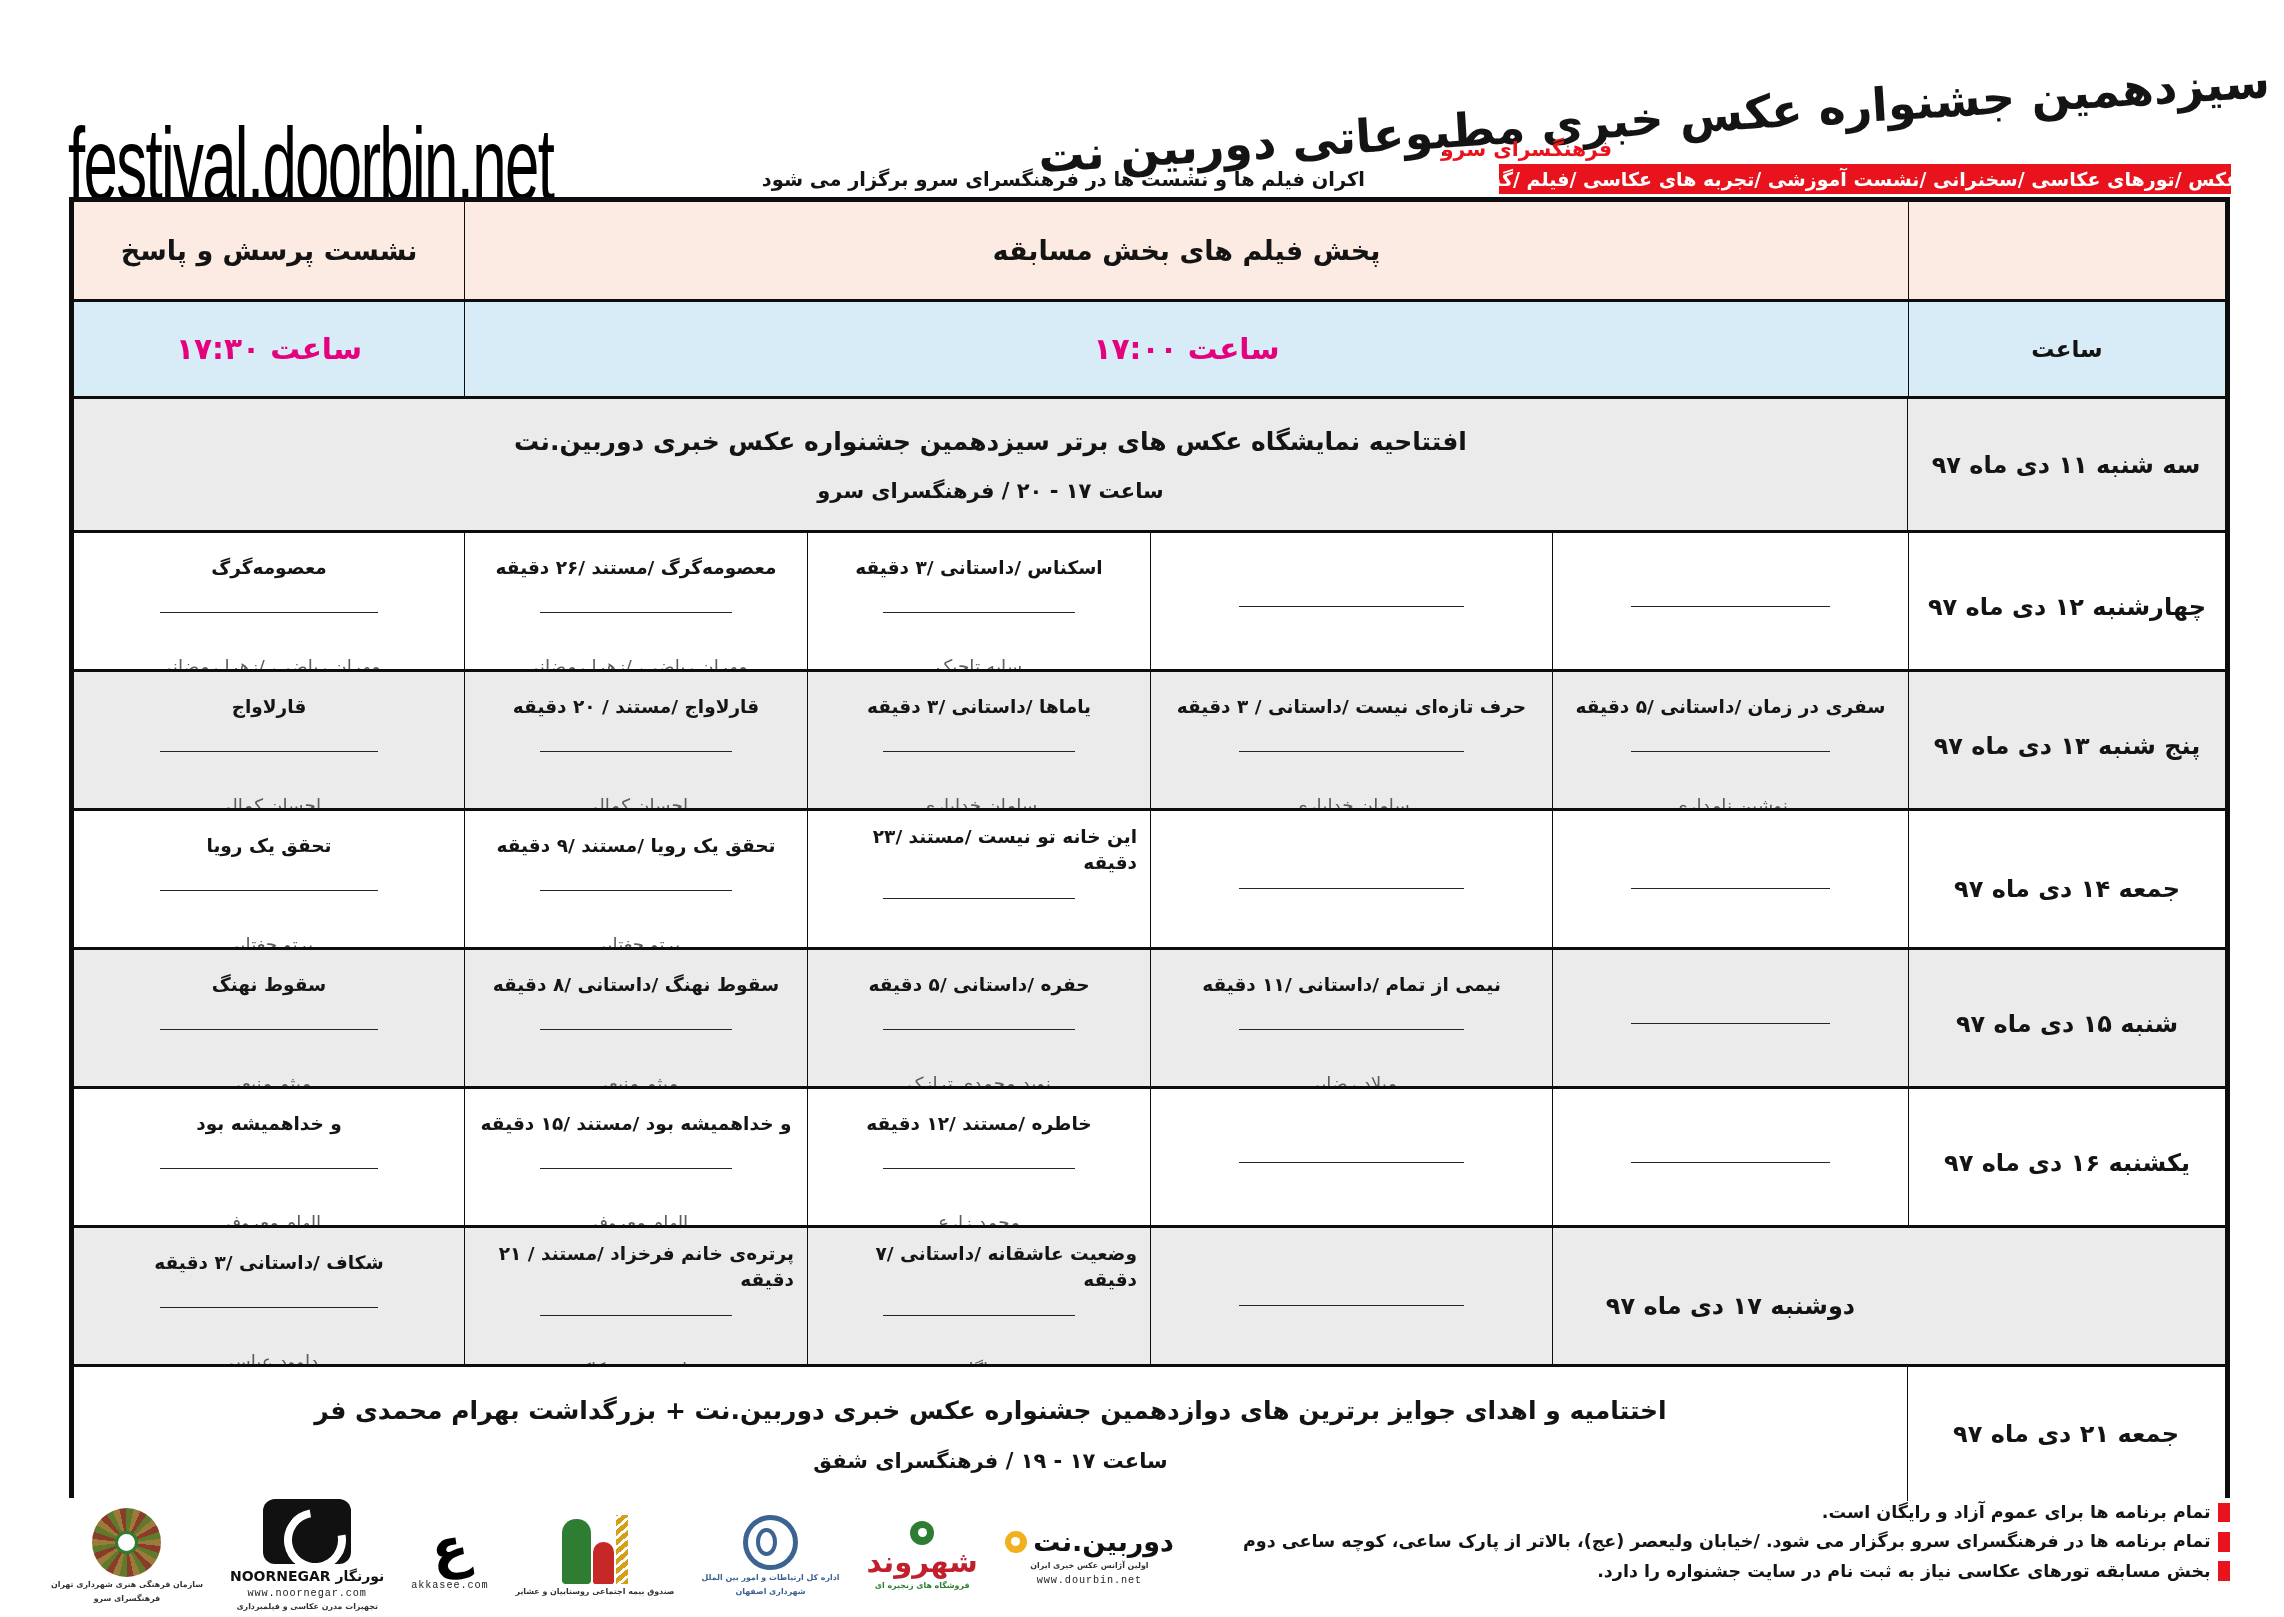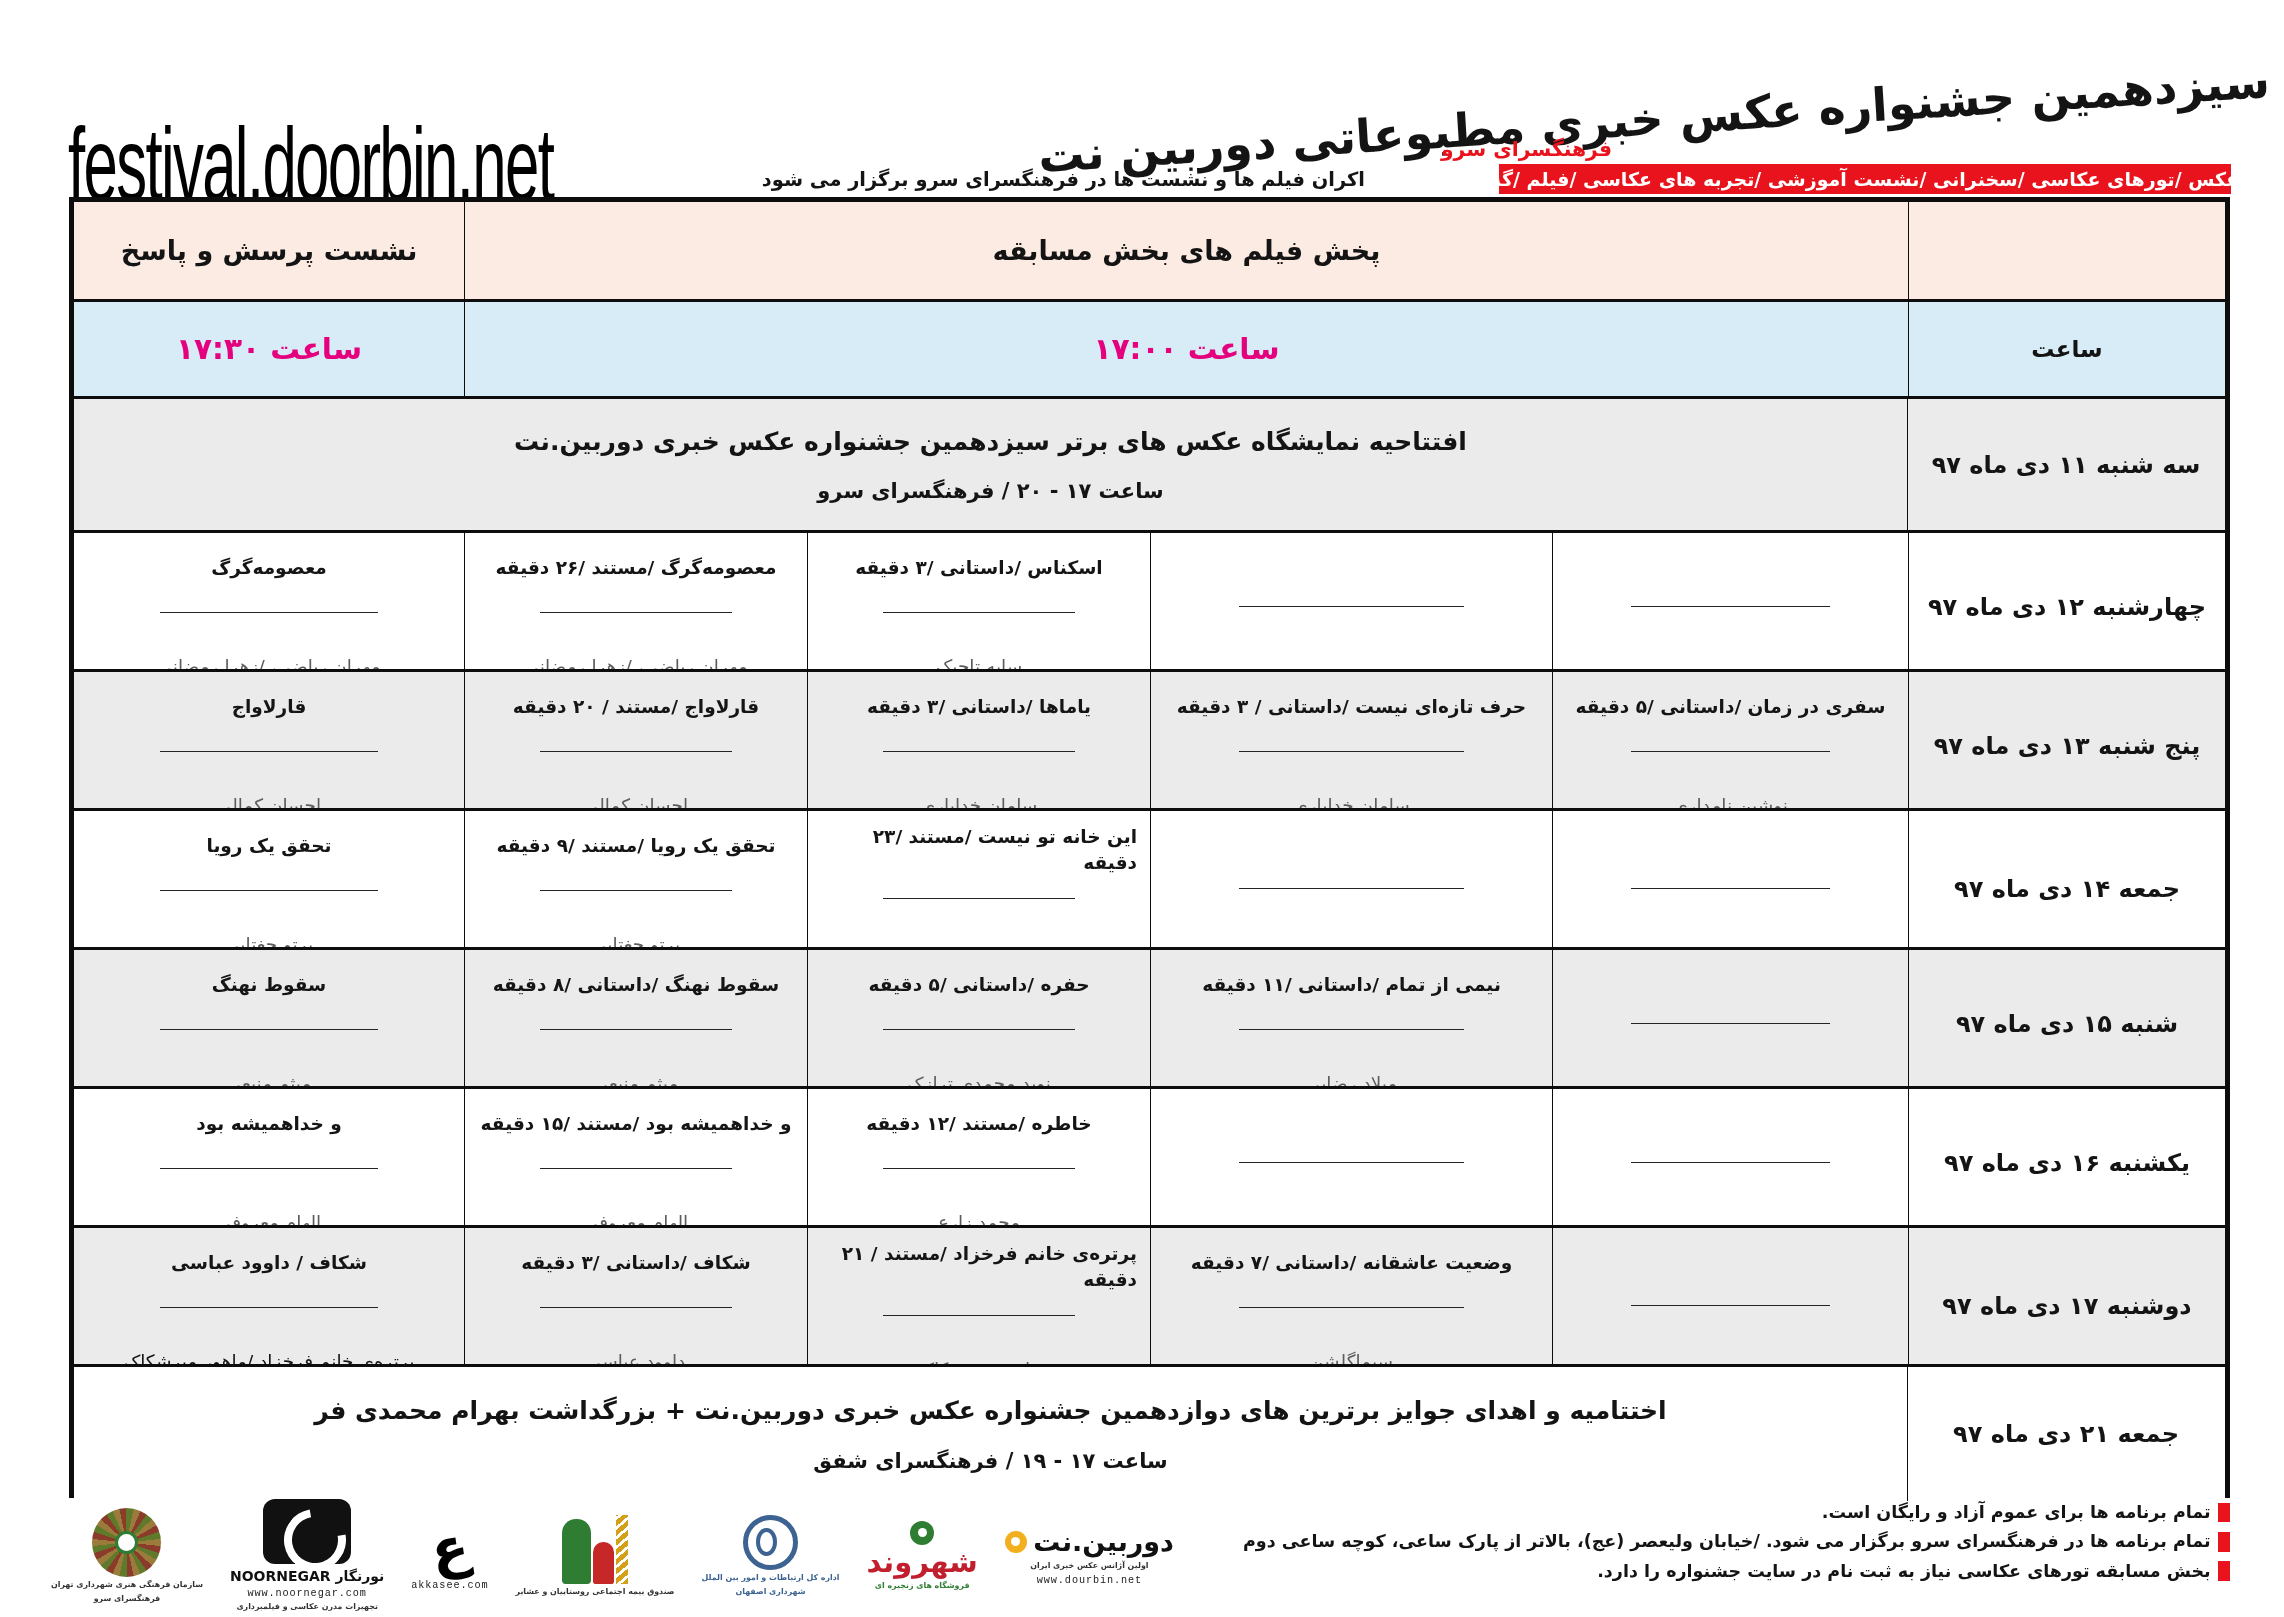--- a/index.html
+++ b/index.html
@@ -265,25 +265,20 @@
     </div>
     <div class="cell film-cell empty">
 
       <div class="divider"></div>
 
     </div>
     <div class="cell date-cell">یکشنبه ۱۶ دی ماه ۹۷</div>
   </div>
       <div class="trow day grey">
     <div class="cell film-cell">
-      <div class="film-title">شکاف / داوود عباسی</div>
-      <div class="divider"></div>
-      <div class="film-name dark">پرتره‌ی خانم فرخزاد /ماهور میرشکاک</div>
-    </div>
-    <div class="cell film-cell">
       <div class="film-title">شکاف /داستانی /۳ دقیقه</div>
       <div class="divider"></div>
       <div class="film-name">داوود عباسی</div>
     </div>
     <div class="cell film-cell">
       <div class="film-title">پرتره‌ی خانم فرخزاد /مستند / ۲۱ دقیقه</div>
       <div class="divider"></div>
       <div class="film-name">ماهور میرشکاک</div>
     </div>
     <div class="cell film-cell">

